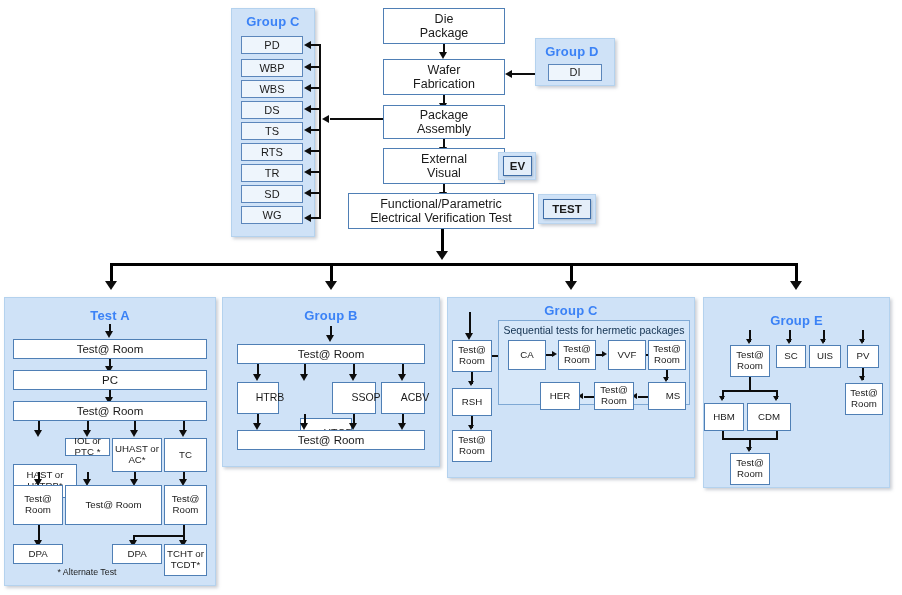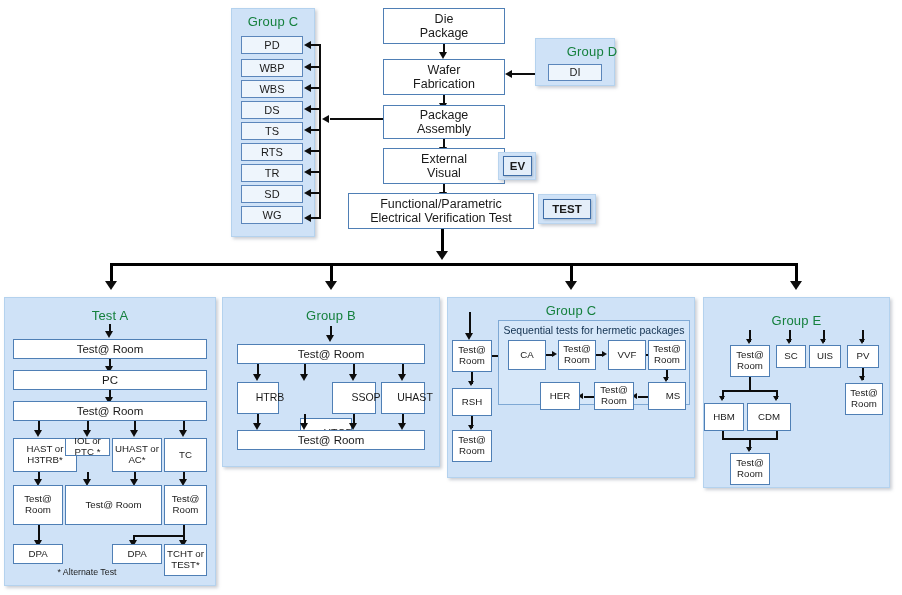--- a/index.html
+++ b/index.html
@@ -11,21 +11,21 @@
 
   
   .panel{
     position:absolute;box-sizing:border-box;
     background:#cfe2f7;
     border:1px solid #b4d2ee;
     box-shadow:2px 2px 3px rgba(120,130,145,.38);
   }
   .panel-title{
     position:absolute;left:0;right:0;text-align:center;
-    font-weight:normal;font-size:13px;color:#15803d;letter-spacing:.2px;
+    font-weight:bold;font-size:13px;color:#3b82f6;letter-spacing:.2px;
   }
   .groupc-top{
     position:absolute;box-sizing:border-box;
     background:#cfe2f7;border:1px solid #b4d2ee;
     box-shadow:2px 2px 3px rgba(120,130,145,.38);
   }
 
   
   .box{
     position:absolute;box-sizing:border-box;
@@ -143,21 +143,21 @@
   </span>
 </div>
 <div class="ln vline" style="left:443px;top:95px;width:2px;height:9px;"></div>
 <div class="arrow-d" style="left:439px;top:103px;"></div>
 
 <div class="ln hline" style="left:512px;top:73px;width:27px;height:2px;"></div>
 <div class="arrow-l" style="left:505px;top:70px;"></div>
 <div class="arrow-r" style="left:537px;top:70px;"></div>
 
 <div class="groupc-top" style="left:535px;top:38px;width:80px;height:48px;"></div>
-<div class="panel-title" style="left:552px;top:44px;width:80px;">Group D</div>
+<div class="panel-title" style="left:532px;top:44px;width:80px;">Group D</div>
 <div class="box listbox" style="left:548px;top:64px;width:54px;height:17px;">DI</div>
 
 <div class="box flow" style="left:383px;top:105px;width:122px;height:34px;">
   <span>
     <span>Package</span><br>
     <span>Assembly</span>
   </span>
 </div>
 <div class="ln vline" style="left:443px;top:139px;width:2px;height:9px;"></div>
 <div class="arrow-d" style="left:439px;top:147px;"></div>
@@ -214,21 +214,21 @@
 
 <div class="ln vline" style="left:38px;top:421px;width:2px;height:11px;"></div>
 <div class="arrow-d" style="left:34px;top:430px;"></div>
 <div class="ln vline" style="left:87px;top:421px;width:2px;height:11px;"></div>
 <div class="arrow-d" style="left:83px;top:430px;"></div>
 <div class="ln vline" style="left:134px;top:421px;width:2px;height:11px;"></div>
 <div class="arrow-d" style="left:130px;top:430px;"></div>
 <div class="ln vline" style="left:183px;top:421px;width:2px;height:11px;"></div>
 <div class="arrow-d" style="left:179px;top:430px;"></div>
 
-<div class="box tiny" style="left:13px;top:438px;width:64px;height:34px;align-items:center;">
+<div class="box tiny" style="left:13px;top:464px;width:64px;height:34px;align-items:center;">
   <span>
     <span>HAST or</span><br>
     <span>H3TRB*</span>
   </span>
 </div>
 <div class="box tiny" style="left:65px;top:438px;width:45px;height:18px;">
   <span>
     <span>IOL or</span><br>
     <span>PTC *</span>
   </span>
@@ -272,21 +272,21 @@
 <div class="ln vline" style="left:133px;top:535px;width:2px;height:8px;"></div>
 <div class="arrow-d" style="left:129px;top:540px;"></div>
 <div class="ln vline" style="left:183px;top:535px;width:2px;height:8px;"></div>
 <div class="arrow-d" style="left:179px;top:540px;"></div>
 
 <div class="box tiny" style="left:13px;top:544px;width:50px;height:20px;">DPA</div>
 <div class="box tiny" style="left:112px;top:544px;width:50px;height:20px;">DPA</div>
 <div class="box tiny" style="left:164px;top:544px;width:43px;height:32px;">
   <span>
     <span>TCHT or</span><br>
-    <span>TEST*</span>
+    <span>TCDT*</span>
   </span>
 </div>
 <div class="note" style="left:13px;top:567px;width:148px;">* Alternate Test</div>
 
 <div class="panel" style="left:222px;top:297px;width:218px;height:170px;"></div>
 <div class="panel-title" style="left:222px;top:308px;width:218px;">Group B</div>
 
 <div class="ln vline" style="left:330px;top:326px;width:2px;height:11px;"></div>
 <div class="arrow-d" style="left:326px;top:335px;"></div>
 
@@ -297,21 +297,21 @@
 <div class="ln vline" style="left:304px;top:364px;width:2px;height:12px;"></div>
 <div class="arrow-d" style="left:300px;top:374px;"></div>
 <div class="ln vline" style="left:353px;top:364px;width:2px;height:12px;"></div>
 <div class="arrow-d" style="left:349px;top:374px;"></div>
 <div class="ln vline" style="left:402px;top:364px;width:2px;height:12px;"></div>
 <div class="arrow-d" style="left:398px;top:374px;"></div>
 
 <div class="box small" style="left:237px;top:382px;width:42px;height:32px;">HTRB</div>
 <div class="box small" style="left:300px;top:382px;width:52px;height:32px;margin-top:36px;">HTGB</div>
 <div class="box small" style="left:332px;top:382px;width:44px;height:32px;">SSOP</div>
-<div class="box small" style="left:381px;top:382px;width:44px;height:32px;">UHAST</div>
+<div class="box small" style="left:381px;top:382px;width:44px;height:32px;">ACBV</div>
 
 <div class="ln vline" style="left:257px;top:414px;width:2px;height:12px;"></div>
 <div class="arrow-d" style="left:253px;top:423px;"></div>
 <div class="ln vline" style="left:304px;top:414px;width:2px;height:12px;"></div>
 <div class="arrow-d" style="left:300px;top:423px;"></div>
 <div class="ln vline" style="left:353px;top:414px;width:2px;height:12px;"></div>
 <div class="arrow-d" style="left:349px;top:423px;"></div>
 <div class="ln vline" style="left:402px;top:414px;width:2px;height:12px;"></div>
 <div class="arrow-d" style="left:398px;top:423px;"></div>
 

